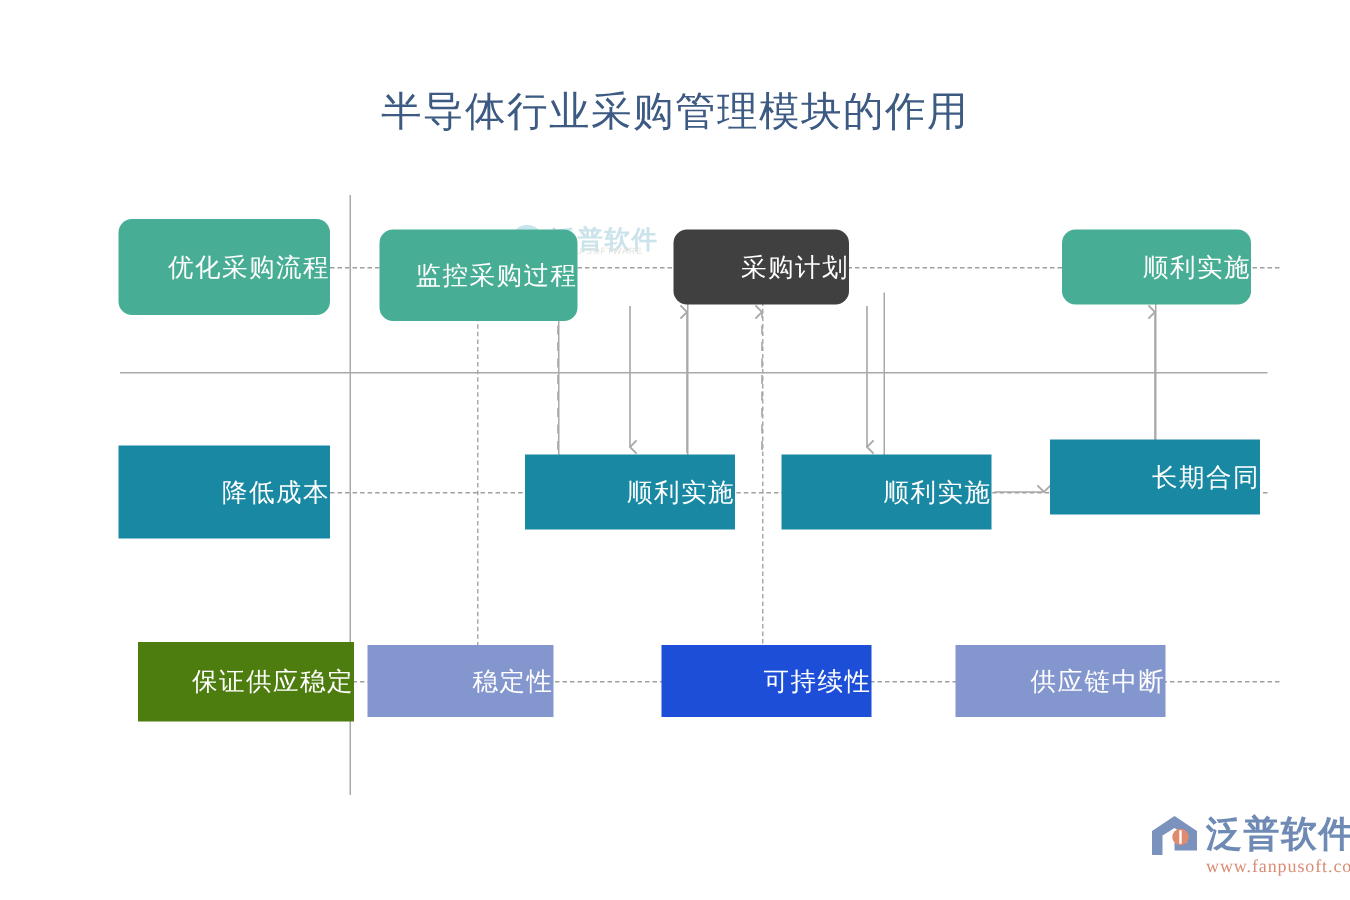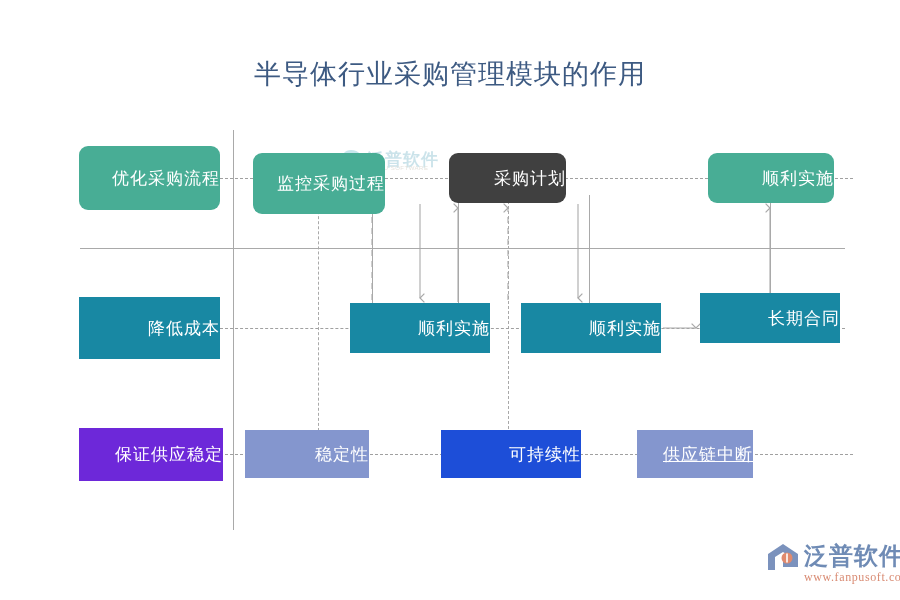--- a/index.html
+++ b/index.html
@@ -219,30 +219,30 @@
       </div>
       <div class="box r2" style="left: 350px; top: 303px; width: 140px; height: 50px; background: rgb(24, 136, 163);">
         <span>顺利实施</span>
       </div>
       <div class="box r2" style="left: 521px; top: 303px; width: 140px; height: 50px; background: rgb(24, 136, 163);">
         <span>顺利实施</span>
       </div>
       <div class="box r2" style="left: 700px; top: 293px; width: 140px; height: 50px; background: rgb(24, 136, 163);">
         <span>长期合同</span>
       </div>
-      <div class="box r3" style="left: 79px; top: 428px; width: 144px; height: 53px; background: #6d28d9;">
+      <div class="box r3" style="left: 92px; top: 428px; width: 144px; height: 53px; background: #4d7c0f;">
         <span>保证供应稳定</span>
       </div>
       <div class="box r3" style="left: 245px; top: 430px; width: 124px; height: 48px; background: rgb(132, 150, 206);">
         <span>稳定性</span>
       </div>
       <div class="box r3" style="left: 441px; top: 430px; width: 140px; height: 48px; background: #1d4ed8;">
         <span>可持续性</span>
       </div>
-      <div class="box r3" style="left: 637px; top: 430px; width: 116px; height: 48px; background: rgb(132, 150, 206); text-decoration: underline;">
+      <div class="box r3" style="left: 637px; top: 430px; width: 140px; height: 48px; background: rgb(132, 150, 206);">
         <span>供应链中断</span>
       </div>
     </div>
 
   <div class="logo">
     <svg class="logo-mark" viewBox="0 0 34 30">
       <path d="M17,1 L2,11 L2,27 L9,27 L9,14 L17,9 L25,14 L25,19 L17,19 L17,24 L32,24 L32,11 Z" fill="#7b92bd"></path>
       <circle cx="21" cy="15" r="5.5" fill="#e08a6e"></circle>
       <path d="M21,10.5 L21,19.5" stroke="#ffffff" stroke-width="1.6" fill="none"></path>
     </svg>

